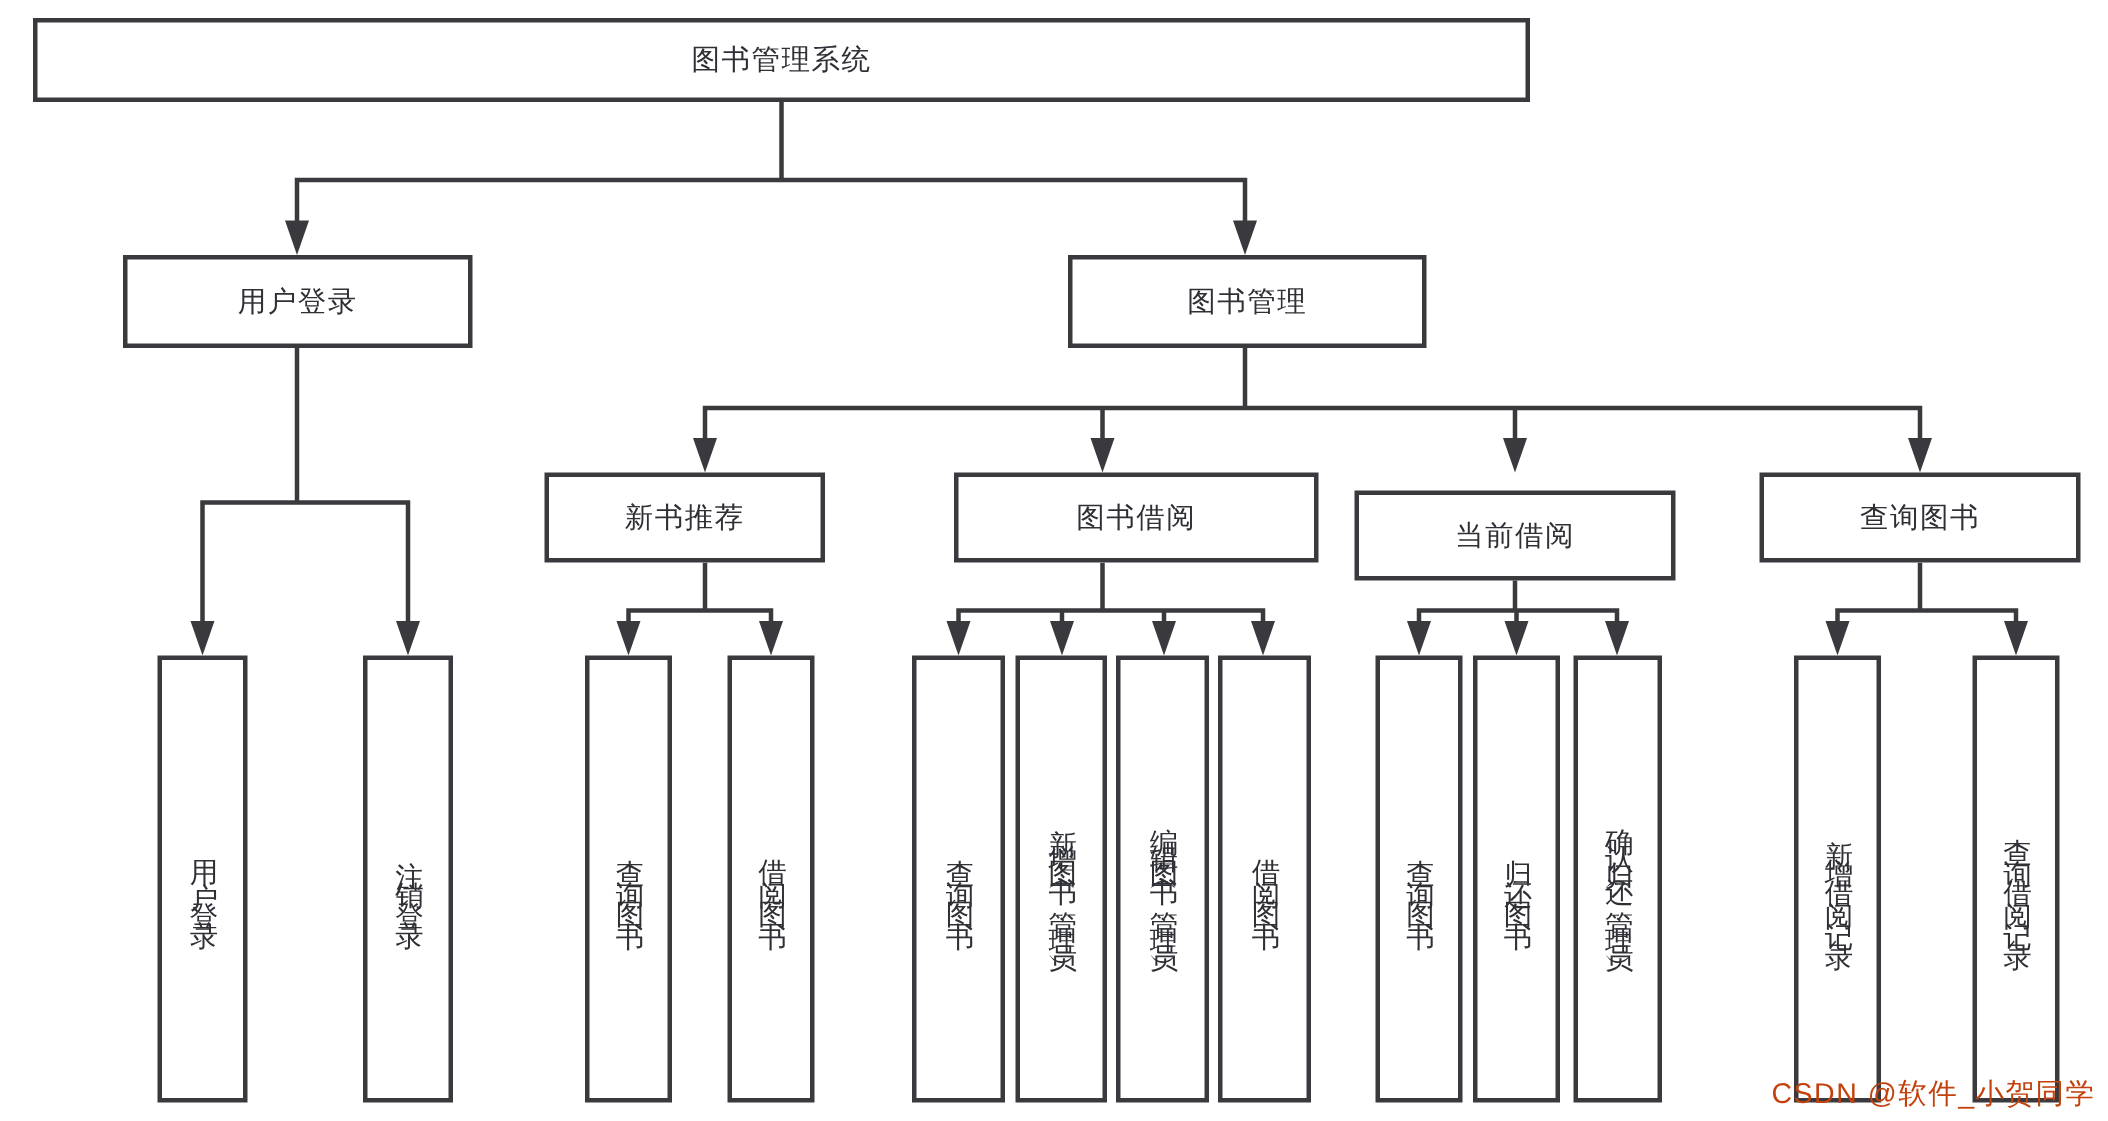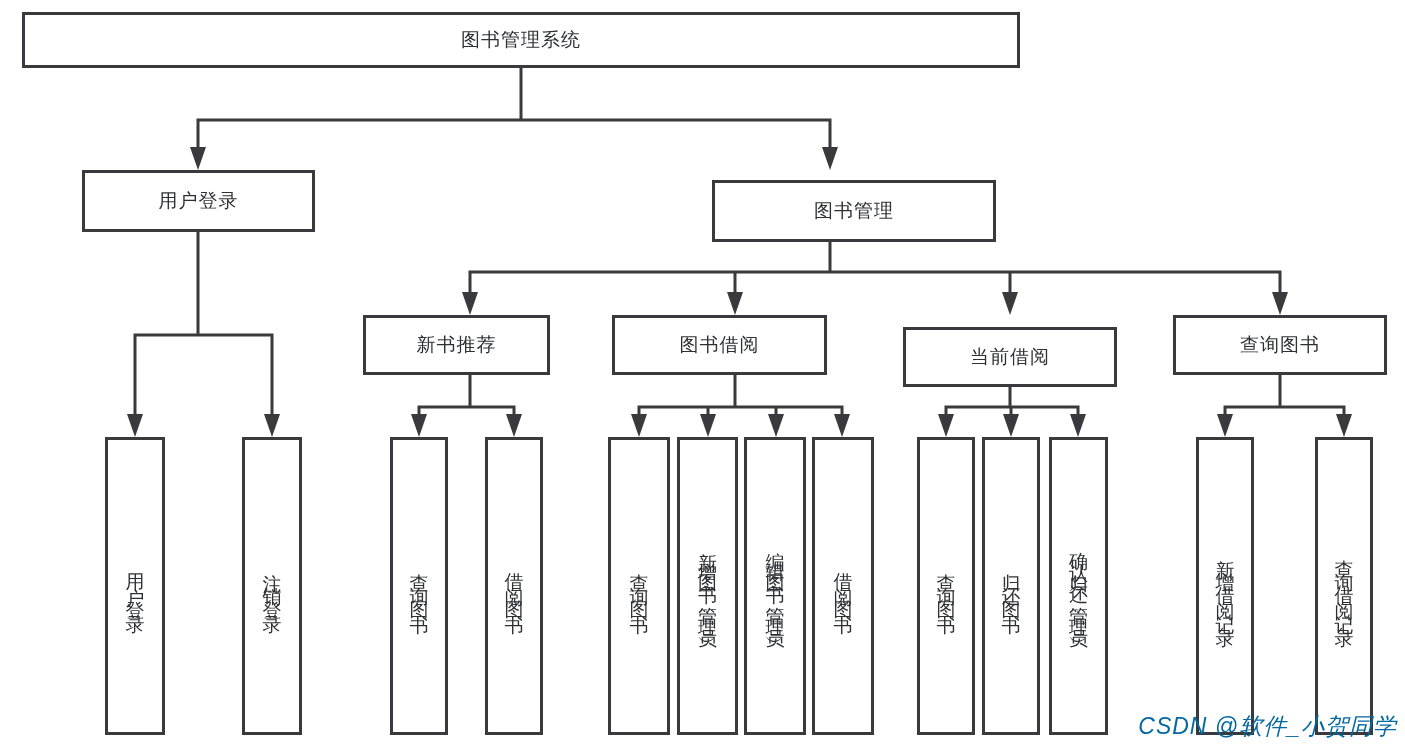--- a/index.html
+++ b/index.html
@@ -37,26 +37,25 @@
     text-orientation:mixed;
     letter-spacing:14px;
     line-height:1.15;
     white-space:nowrap;
   }
   .leaf.long span { letter-spacing:11px; }
   .watermark {
     position:absolute;
     right:8px;
     bottom:5px;
-    font-size:23px;
+    font-size:19px;
     letter-spacing:1px;
-    color:#0369a1;
+    color:#c2410c;
     z-index:5;
     pointer-events:none;
-    font-style:italic;
   }
 </style>
 </head>
 <body>
 
 <div class="canvas">
 
   <svg class="connectors" viewBox="0 0 1405 747" xmlns="http://www.w3.org/2000/svg">
     <g stroke="#3a3a3e" stroke-width="3" fill="none">
       <path d="M521 68 V120 M198 151 V120 H830 V151"></path>
@@ -102,28 +101,28 @@
     </g>
   </svg>
 
   <div class="node hnode" style="left:22px; top:12px; width:998px; height:56px;">
     <span>图书管理系统</span>
   </div>
 
   <div class="node hnode" style="left:82px; top:170px; width:233px; height:62px;">
     <span>用户登录</span>
   </div>
-  <div class="node hnode" style="left:712px; top:180px; width:284px; height:62px;font-family:Liberation Mono, monospace;">
+  <div class="node hnode" style="left:712px; top:170px; width:239px; height:62px;font-family:Liberation Mono, monospace;">
     <span>图书管理</span>
   </div>
 
   <div class="node hnode" style="left:363px; top:315px; width:187px; height:60px;">
     <span>新书推荐</span>
   </div>
-  <div class="node hnode" style="left:612px; top:315px; width:215px; height:60px;">
+  <div class="node hnode" style="left:636px; top:315px; width:243px; height:60px;">
     <span>图书借阅</span>
   </div>
   <div class="node hnode" style="left:903px; top:315px; width:214px; height:60px;margin-top:12px;">
     <span>当前借阅</span>
   </div>
   <div class="node hnode" style="left:1173px; top:315px; width:214px; height:60px;">
     <span>查询图书</span>
   </div>
 
   <div class="node leaf" style="left:105px; top:437px; width:60px; height:298px;">

